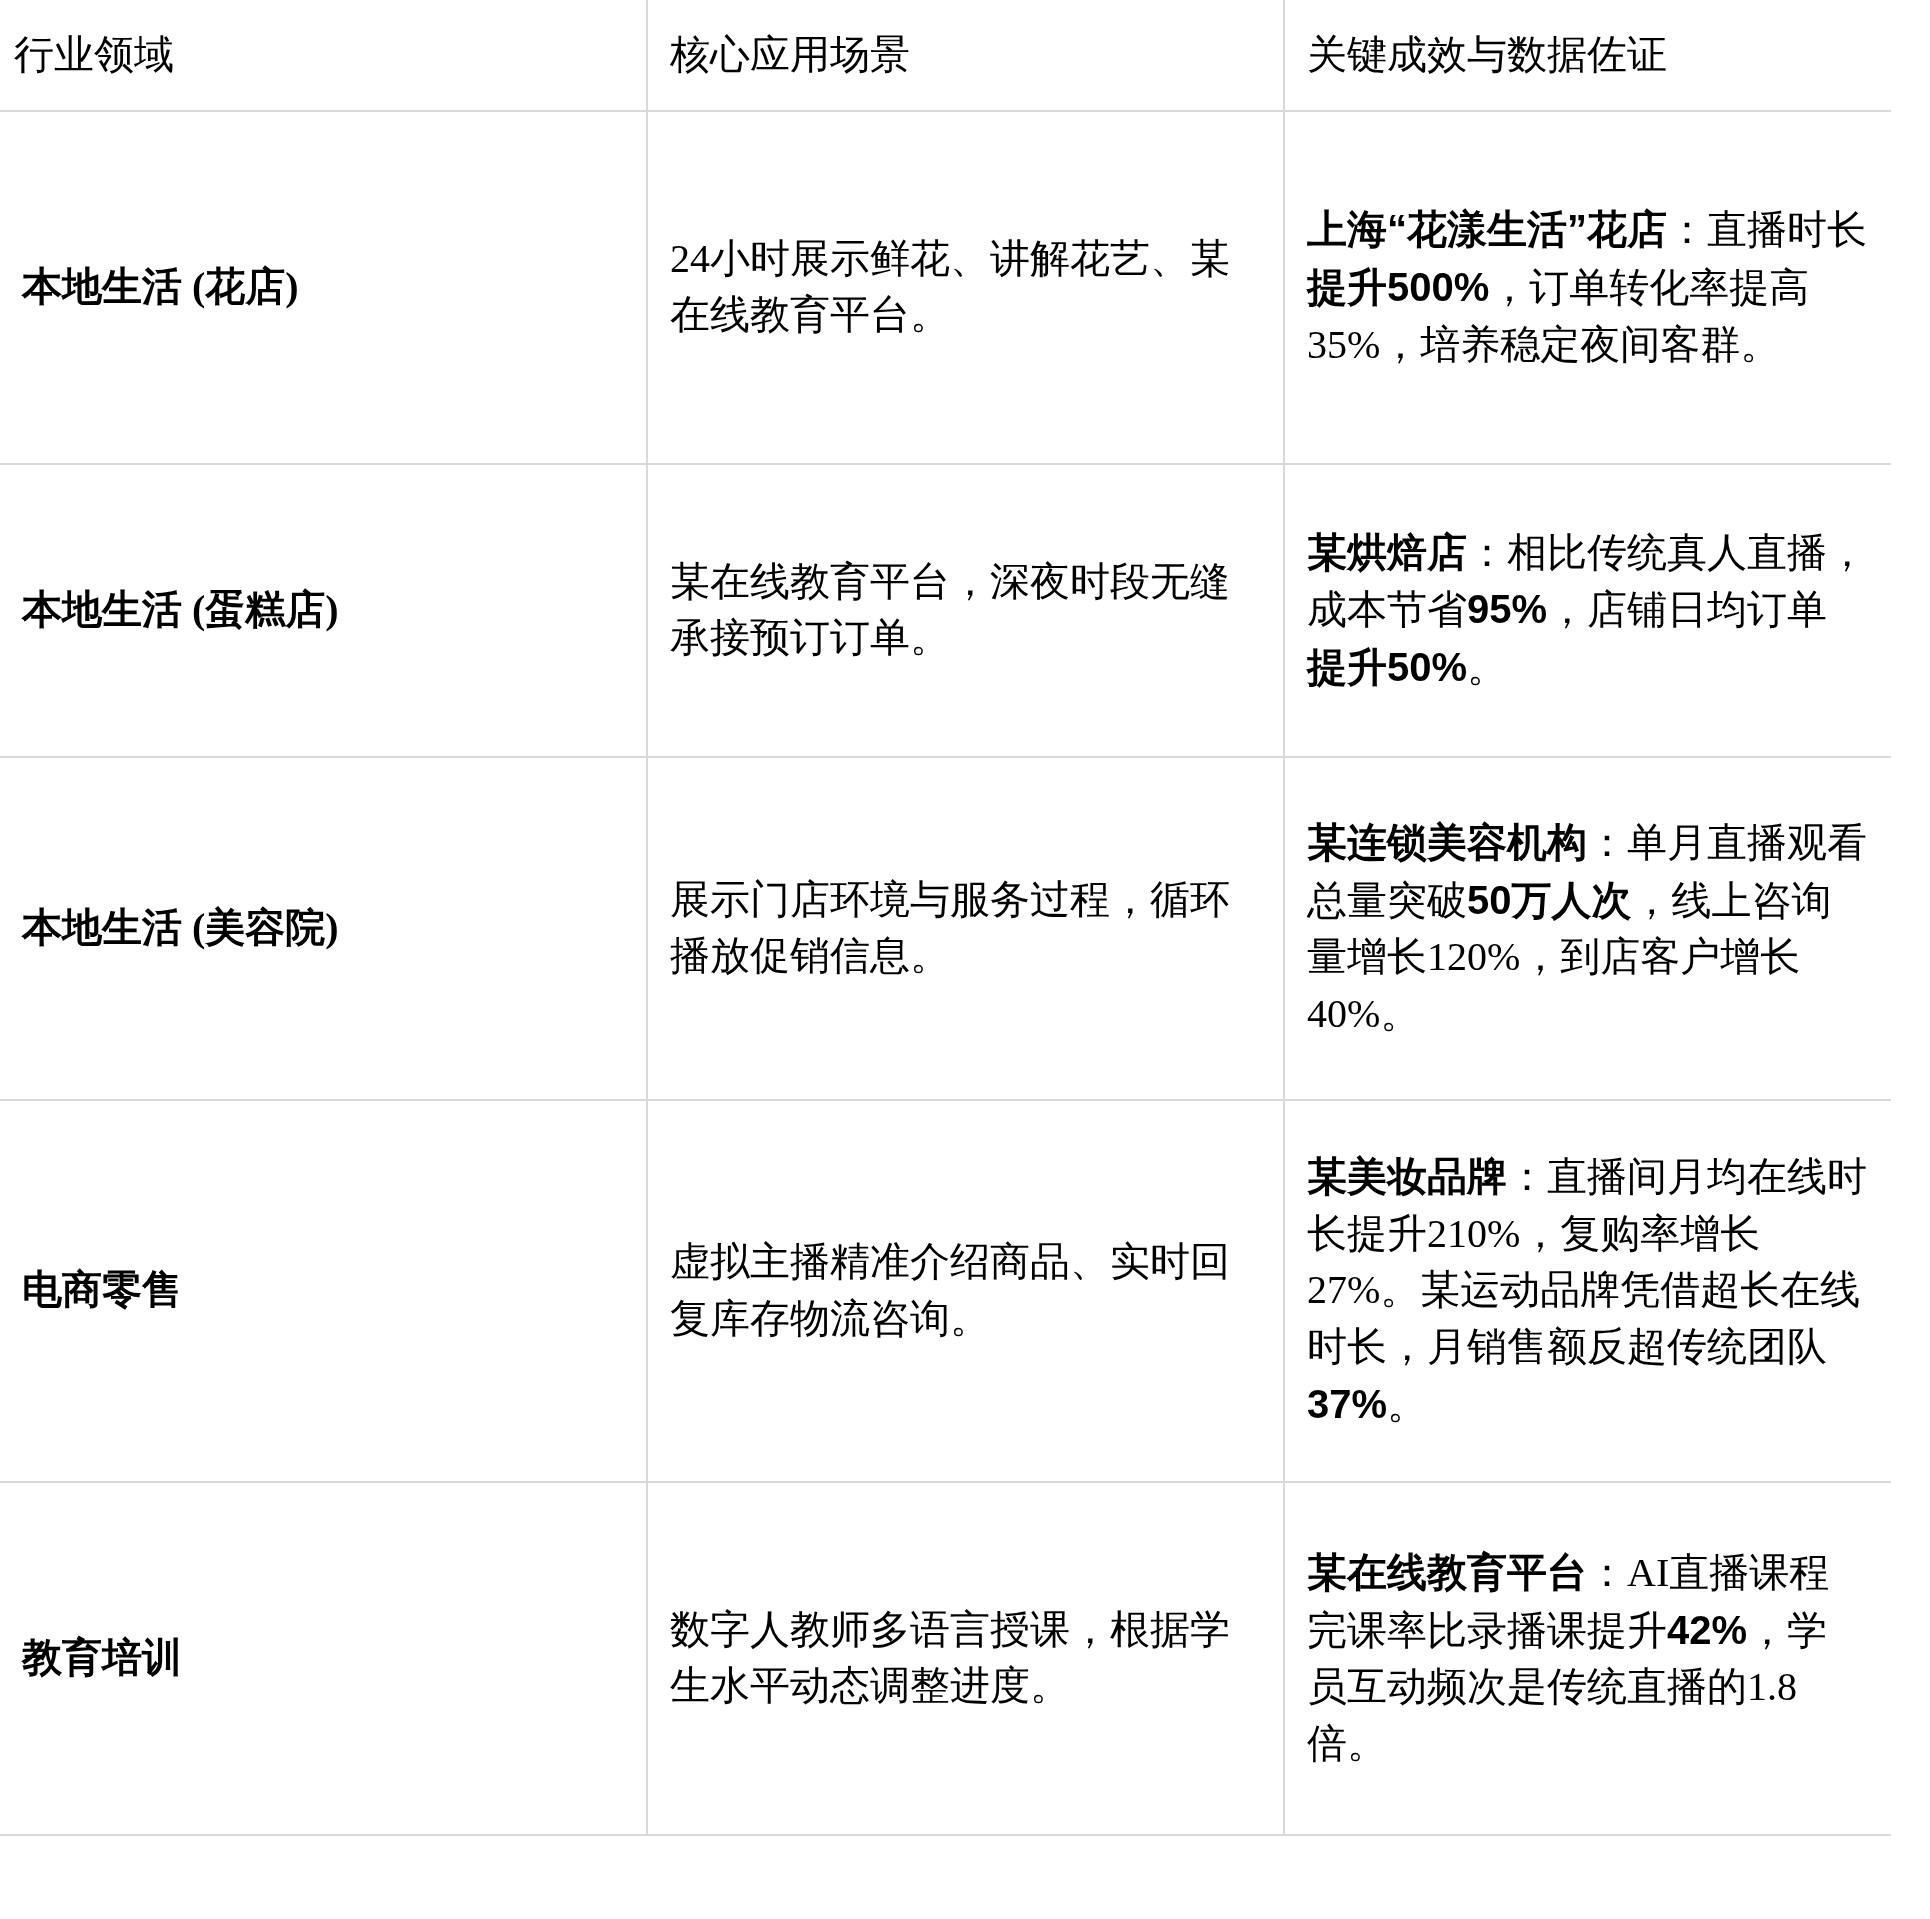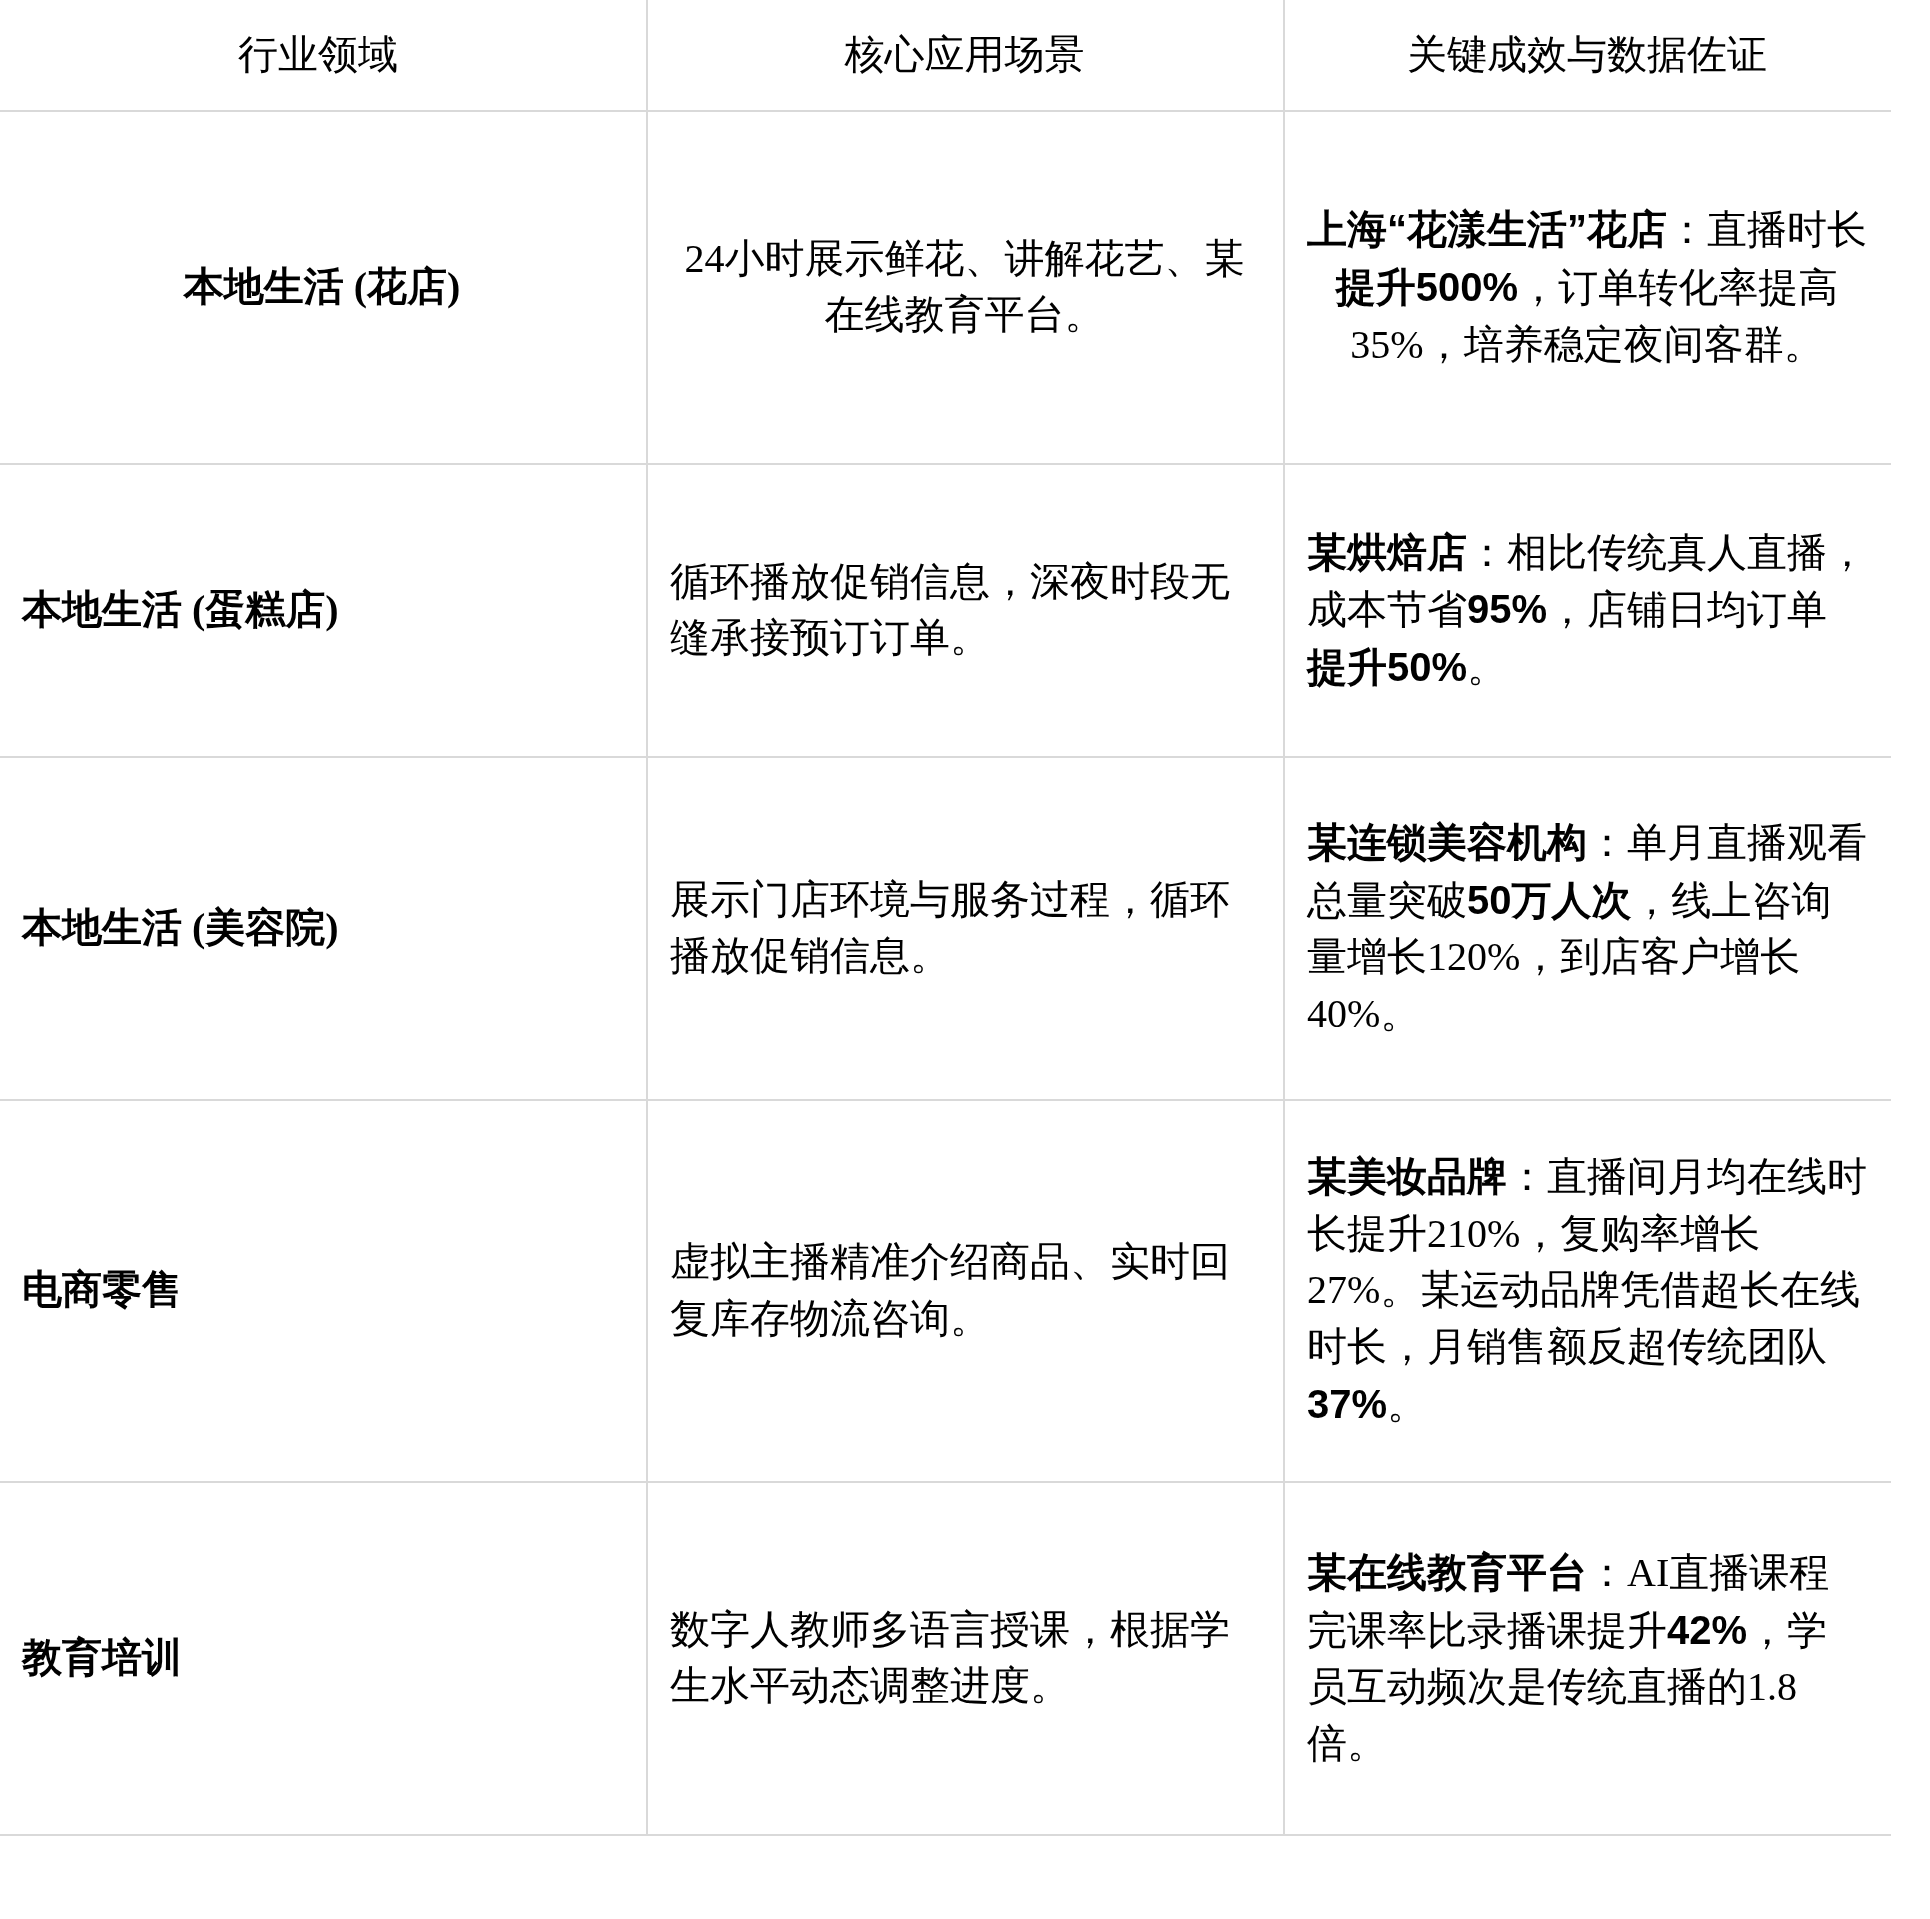--- a/index.html
+++ b/index.html
@@ -36,21 +36,21 @@
     border-right: 2px solid #d9d9d9;
     vertical-align: middle;
     padding: 26px 24px 26px 22px;
     font-size: 40px;
     line-height: 1.42;
     word-break: break-word;
   }
   
   table.data-table tr > *:first-child { border-left: none; }
   table.data-table tr > *:last-child { border-right: none; }
-  table.data-table tr:first-child > * { border-top: none; text-align: center; }
+  table.data-table tr:first-child > * { border-top: none; }
 
   thead th {
     font-weight: normal;
     text-align: left;
     font-size: 41px;
     padding-top: 46px;
     padding-bottom: 46px;
     line-height: 1.2;
   }
   thead th.col-head-1 { padding-left: 14px; }
@@ -114,21 +114,21 @@
       </tr>
     </thead>
     <tbody>
       <tr class="row-h1">
         <td class="industry">本地生活 (花店)</td>
         <td class="scenario">24小时展示鲜花、讲解花艺、某在线教育平台。</td>
         <td class="result"><b>上海“花漾生活”花店</b>：直播时长<b>提升500%</b>，订单转化率提高35%，培养稳定夜间客群。</td>
       </tr>
       <tr class="row-h2">
         <td class="industry">本地生活 (蛋糕店)</td>
-        <td class="scenario">循环播放促销信息，深夜时段无缝承接预订订单。</td>
+        <td class="scenario">某在线教育平台，深夜时段无缝承接预订订单。</td>
         <td class="result"><b>某烘焙店</b>：相比传统真人直播，成本节省<b>95%</b>，店铺日均订单<b>提升50%</b>。</td>
       </tr>
       <tr class="row-h3">
         <td class="industry">本地生活 (美容院)</td>
         <td class="scenario">展示门店环境与服务过程，循环播放促销信息。</td>
         <td class="result"><b>某连锁美容机构</b>：单月直播观看总量突破<b>50万人次</b>，线上咨询量增长120%，到店客户增长40%。</td>
       </tr>
       <tr class="row-h4">
         <td class="industry">电商零售</td>
         <td class="scenario">虚拟主播精准介绍商品、实时回复库存物流咨询。</td>

